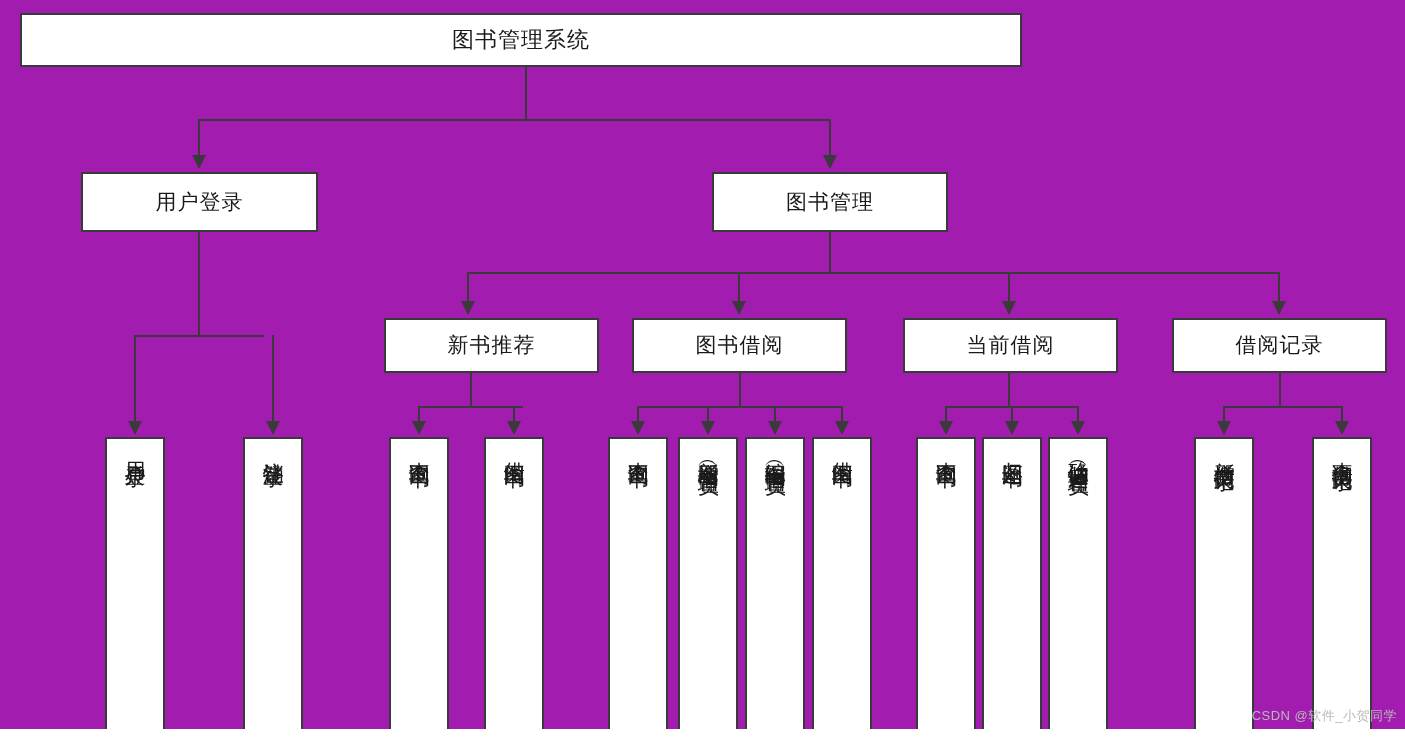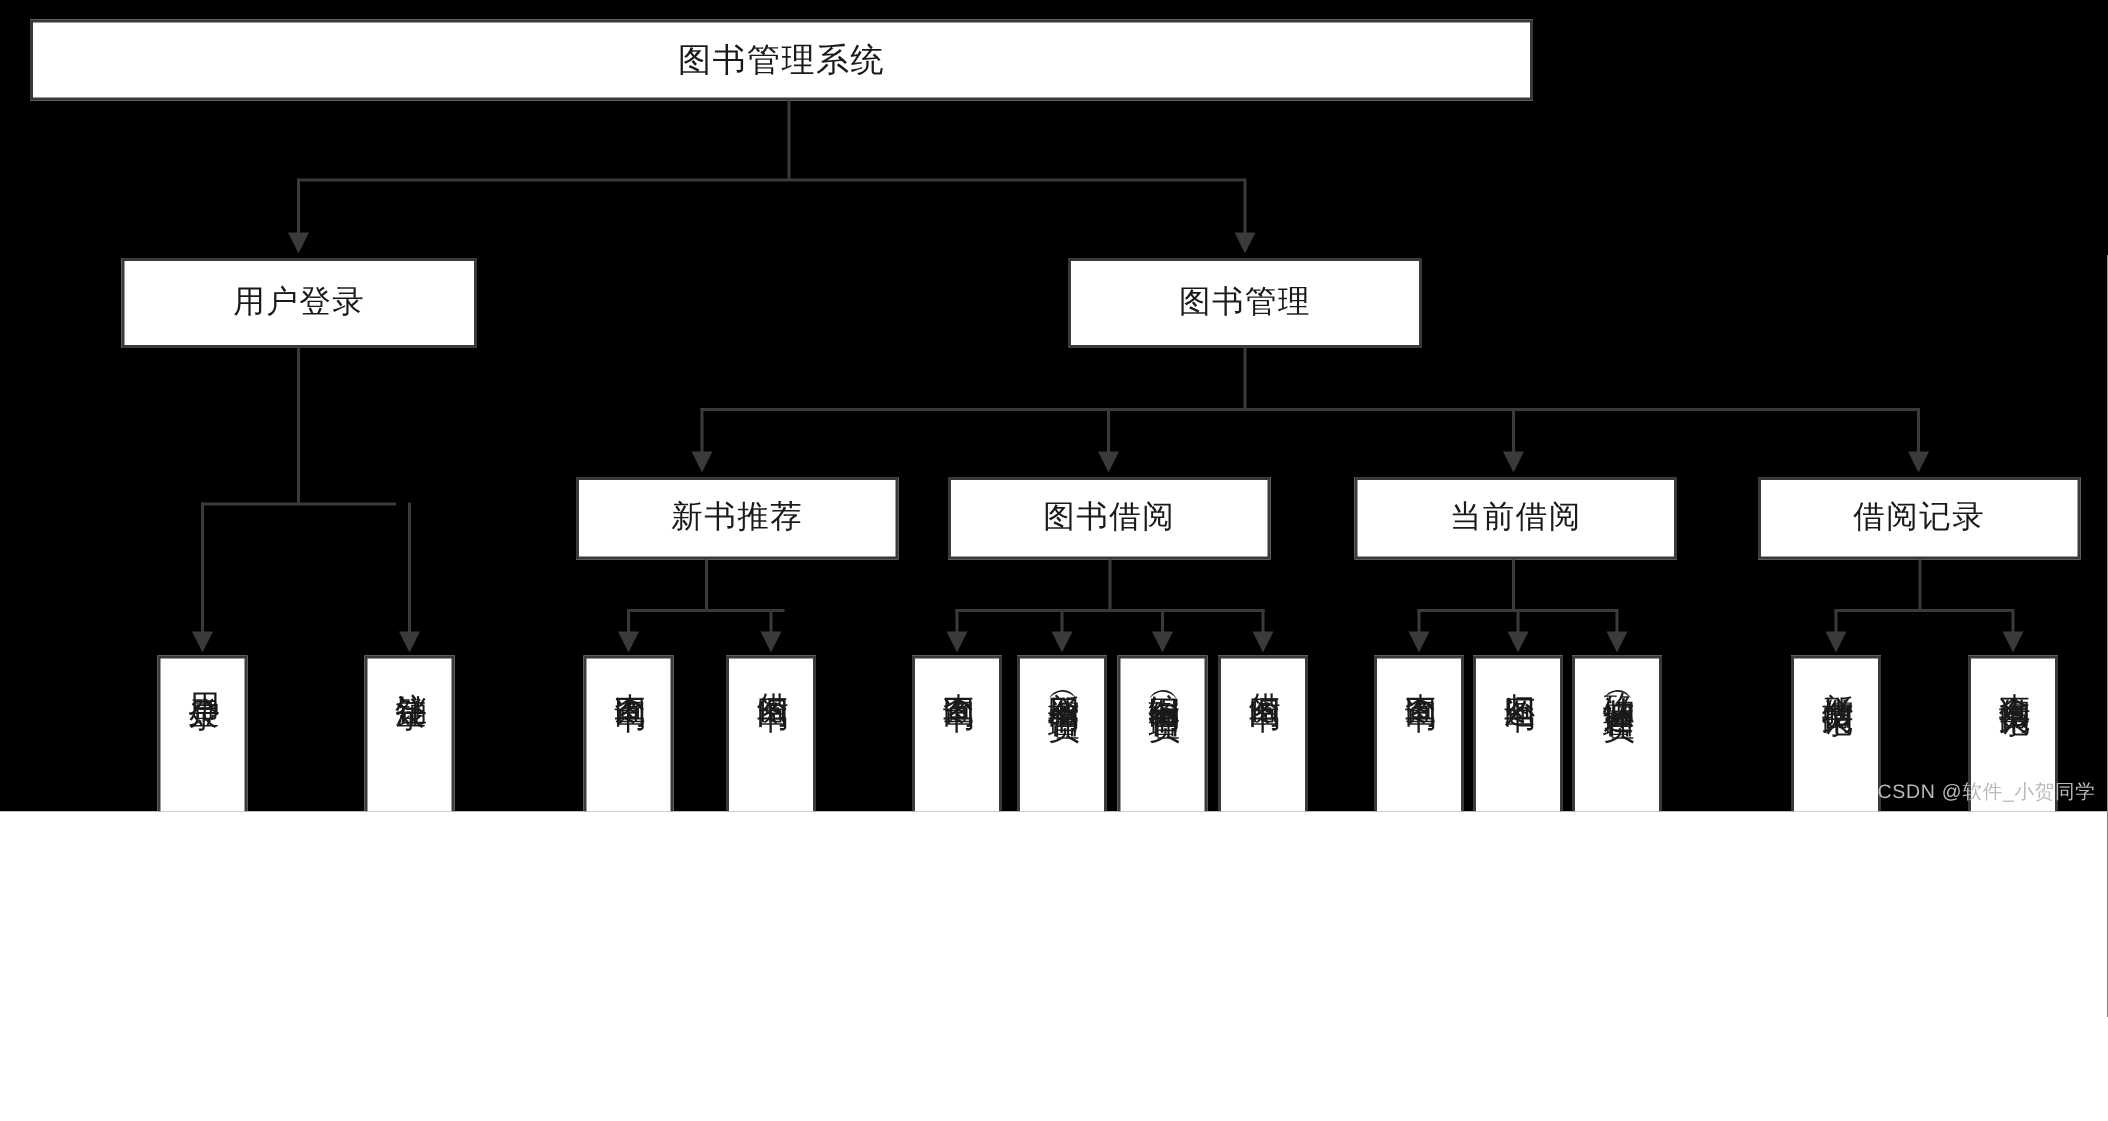--- a/index.html
+++ b/index.html
@@ -6,22 +6,22 @@
     margin: 0;
     padding: 0;
     background: #ffffff;
   }
   body {
     font-family: "Liberation Sans", "DejaVu Sans", sans-serif;
   }
   #canvas {
     position: relative;
     width: 1405px;
-    height: 541px;
-    background: #000000;
+    height: 729px;
+    background: #a21caf;
     overflow: hidden;
   }
   
   .node {
     position: absolute;
     box-sizing: border-box;
     border: 2px solid #3a3a3a;
     background: #ffffff;
     color: #1a1a1a;
     display: flex;
@@ -124,21 +124,21 @@
 
   <div class="node h" style="left:363px; top:318px; width:215px; height:55px;margin-left:21px;">
     <span>新书推荐</span>
   </div>
   <div class="node h" style="left:632px; top:318px; width:215px; height:55px;">
     <span>图书借阅</span>
   </div>
   <div class="node h" style="left:903px; top:318px; width:215px; height:55px;">
     <span>当前借阅</span>
   </div>
-  <div class="node h" style="left:1172px; top:318px; width:215px; height:55px;">
+  <div class="node h" style="left:1172px; top:318px; width:215px; height:55px;font-family:Liberation Serif, serif;">
     <span>借阅记录</span>
   </div>
 
   <div class="ln-v" style="left:470px; top:373px; height:34px;"></div>
   <div class="ln-h" style="left:418px; top:406px; width:105px;"></div>
   <div class="ln-v" style="left:418px; top:406px; height:17px;"></div>
   <div class="arrow" style="left:412px; top:421px;"></div>
   <div class="ln-v" style="left:513px; top:406px; height:17px;"></div>
   <div class="arrow" style="left:507px; top:421px;"></div>
 

